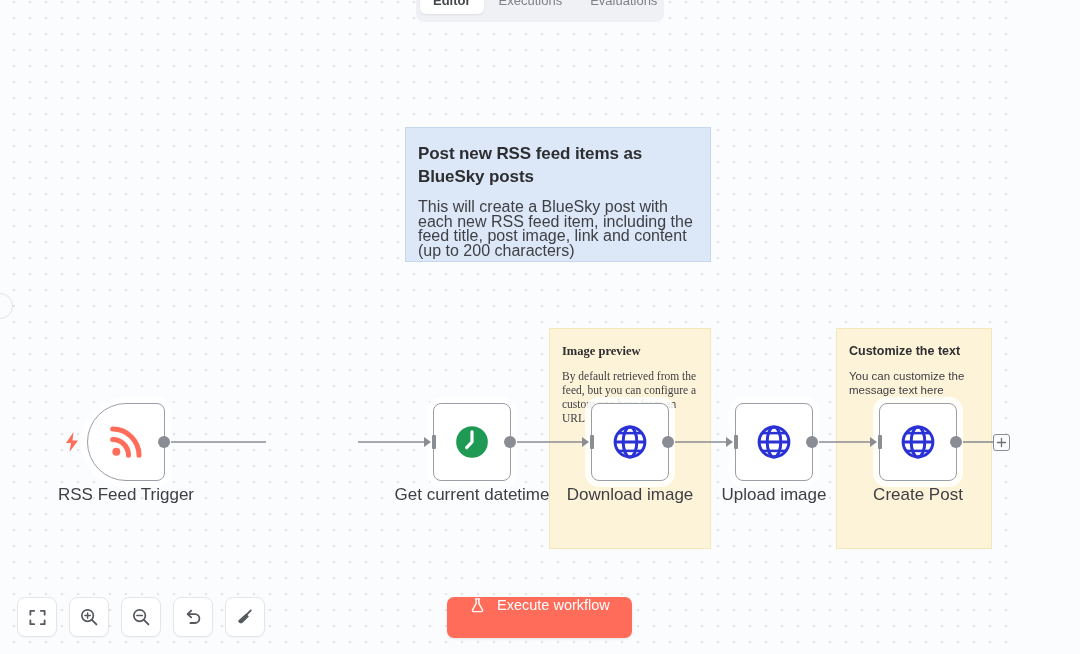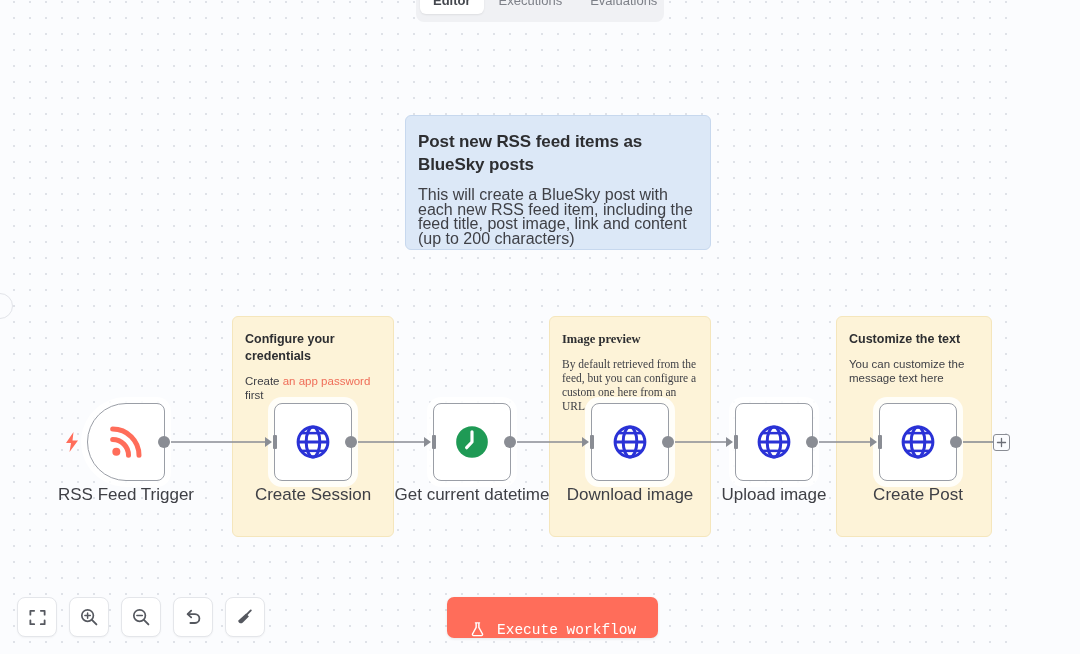--- a/index.html
+++ b/index.html
@@ -69,23 +69,24 @@
     justify-content: center;
     cursor: pointer;
     box-shadow: 0 1px 2px rgba(0,0,0,.04);
   }
   #add-node-button { left: 1021px; top: 15px; }
   #ai-assistant-button { left: 1021px; top: 565px; }
 
   
   .sticky {
     position: absolute;
-    border-radius: 6px;
+    border-radius: 0;
     padding: 14px 12px 17px 12px;
     overflow: hidden;
+    margin-top: 12px;
   }
   .sticky.blue {
     background: #dce8f7;
     border: 1px solid #c7d8ee;
   }
   .sticky.yellow {
     background: #fdf3d8;
     border: 1px solid #f5e6bc;
   }
   .sticky h3 {
@@ -260,24 +261,24 @@
     position: absolute;
     left: 447px;
     top: 597px;
     height: 41px;
     padding: 0 22px;
     border-radius: 7px;
     background: #ff6d5a;
     color: #ffffff;
     border: none;
     display: flex;
-    align-items: flex-end;
+    align-items: flex-start;
     gap: 11px;
     font-size: 14.5px;
-    font-family: Liberation Mono, monospace;
+    font-family: Liberation Sans, sans-serif;
     cursor: pointer;
     z-index: 25;
     box-shadow: 0 1px 3px rgba(0,0,0,.09);
   }
 
   
   #left-edge-handle {
     position: absolute;
     left: -13px;
     top: 293px;
@@ -326,24 +327,20 @@
       <path d="M18 2.5 C18.25 4.3 18.95 5 20.75 5.25 C18.95 5.5 18.25 6.2 18 8 C17.75 6.2 17.05 5.5 15.25 5.25 C17.05 5 17.75 4.3 18 2.5 Z" fill="#e879c8"></path>
       <circle cx="19.5" cy="10.2" r="1.1" fill="#f0a6d8"></circle>
     </svg>
   </div>
 
   <div class="sticky blue" id="sticky-intro">
     <h3>Post new RSS feed items as BlueSky posts</h3>
     <p class="body-lg">This will create a BlueSky post with each new RSS feed item, including the feed title, post image, link and content (up to 200 characters)</p>
   </div>
 
-  <div class="sticky yellow" id="sticky-creds">
-    <h4>Configure your credentials</h4>
-    <p><span>Create </span><a href="#">an app password</a><span> first</span></p>
-  </div>
 
   <div class="sticky yellow" id="sticky-preview">
     <h4>Image preview</h4>
     <p>By default retrieved from the feed, but you can configure a custom one here from an URL</p>
   </div>
 
   <div class="sticky yellow" id="sticky-custom">
     <h4>Customize the text</h4>
     <p>You can customize the message text here</p>
   </div>
@@ -367,37 +364,20 @@
       <svg width="40" height="40" viewBox="0 0 24 24">
         <circle cx="6.2" cy="17.8" r="2.4" fill="#ff6d5a"></circle>
         <path d="M4 10.5 a9.5 9.5 0 0 1 9.5 9.5" stroke="#ff6d5a" stroke-width="3" fill="none" stroke-linecap="round"></path>
         <path d="M4 4.2 a15.8 15.8 0 0 1 15.8 15.8" stroke="#ff6d5a" stroke-width="3" fill="none" stroke-linecap="round"></path>
       </svg>
       <div class="ep-out"></div>
     </div>
     <div class="node-label">RSS Feed Trigger</div>
   </div>
 
-  <div class="node" id="node-session">
-    <div class="node-box">
-      <div class="ep-in">
-        <div class="tri"></div>
-          <div class="bar"></div>
-      </div>
-      <svg width="38" height="38" viewBox="0 0 24 24">
-        <circle cx="12" cy="12" r="9.4" stroke="#2a32d6" stroke-width="1.9" fill="none"></circle>
-        <ellipse cx="12" cy="12" rx="4.3" ry="9.4" stroke="#2a32d6" stroke-width="1.9" fill="none"></ellipse>
-        <line x1="2.6" y1="12" x2="21.4" y2="12" stroke="#2a32d6" stroke-width="1.9"></line>
-        <line x1="4.3" y1="6.4" x2="19.7" y2="6.4" stroke="#2a32d6" stroke-width="1.6"></line>
-        <line x1="4.3" y1="17.6" x2="19.7" y2="17.6" stroke="#2a32d6" stroke-width="1.6"></line>
-      </svg>
-      <div class="ep-out"></div>
-    </div>
-    <div class="node-label">Create Session</div>
-  </div>
 
   <div class="node" id="node-datetime">
     <div class="node-box">
       <div class="ep-in">
         <div class="tri"></div>
           <div class="bar"></div>
       </div>
       <svg width="38" height="38" viewBox="0 0 24 24">
         <circle cx="12" cy="12" r="10" fill="#1f9a55"></circle>
         <path d="M12 5.6 V12 L8.6 15.6" stroke="#ffffff" stroke-width="2" fill="none" stroke-linecap="round" stroke-linejoin="round"></path>

